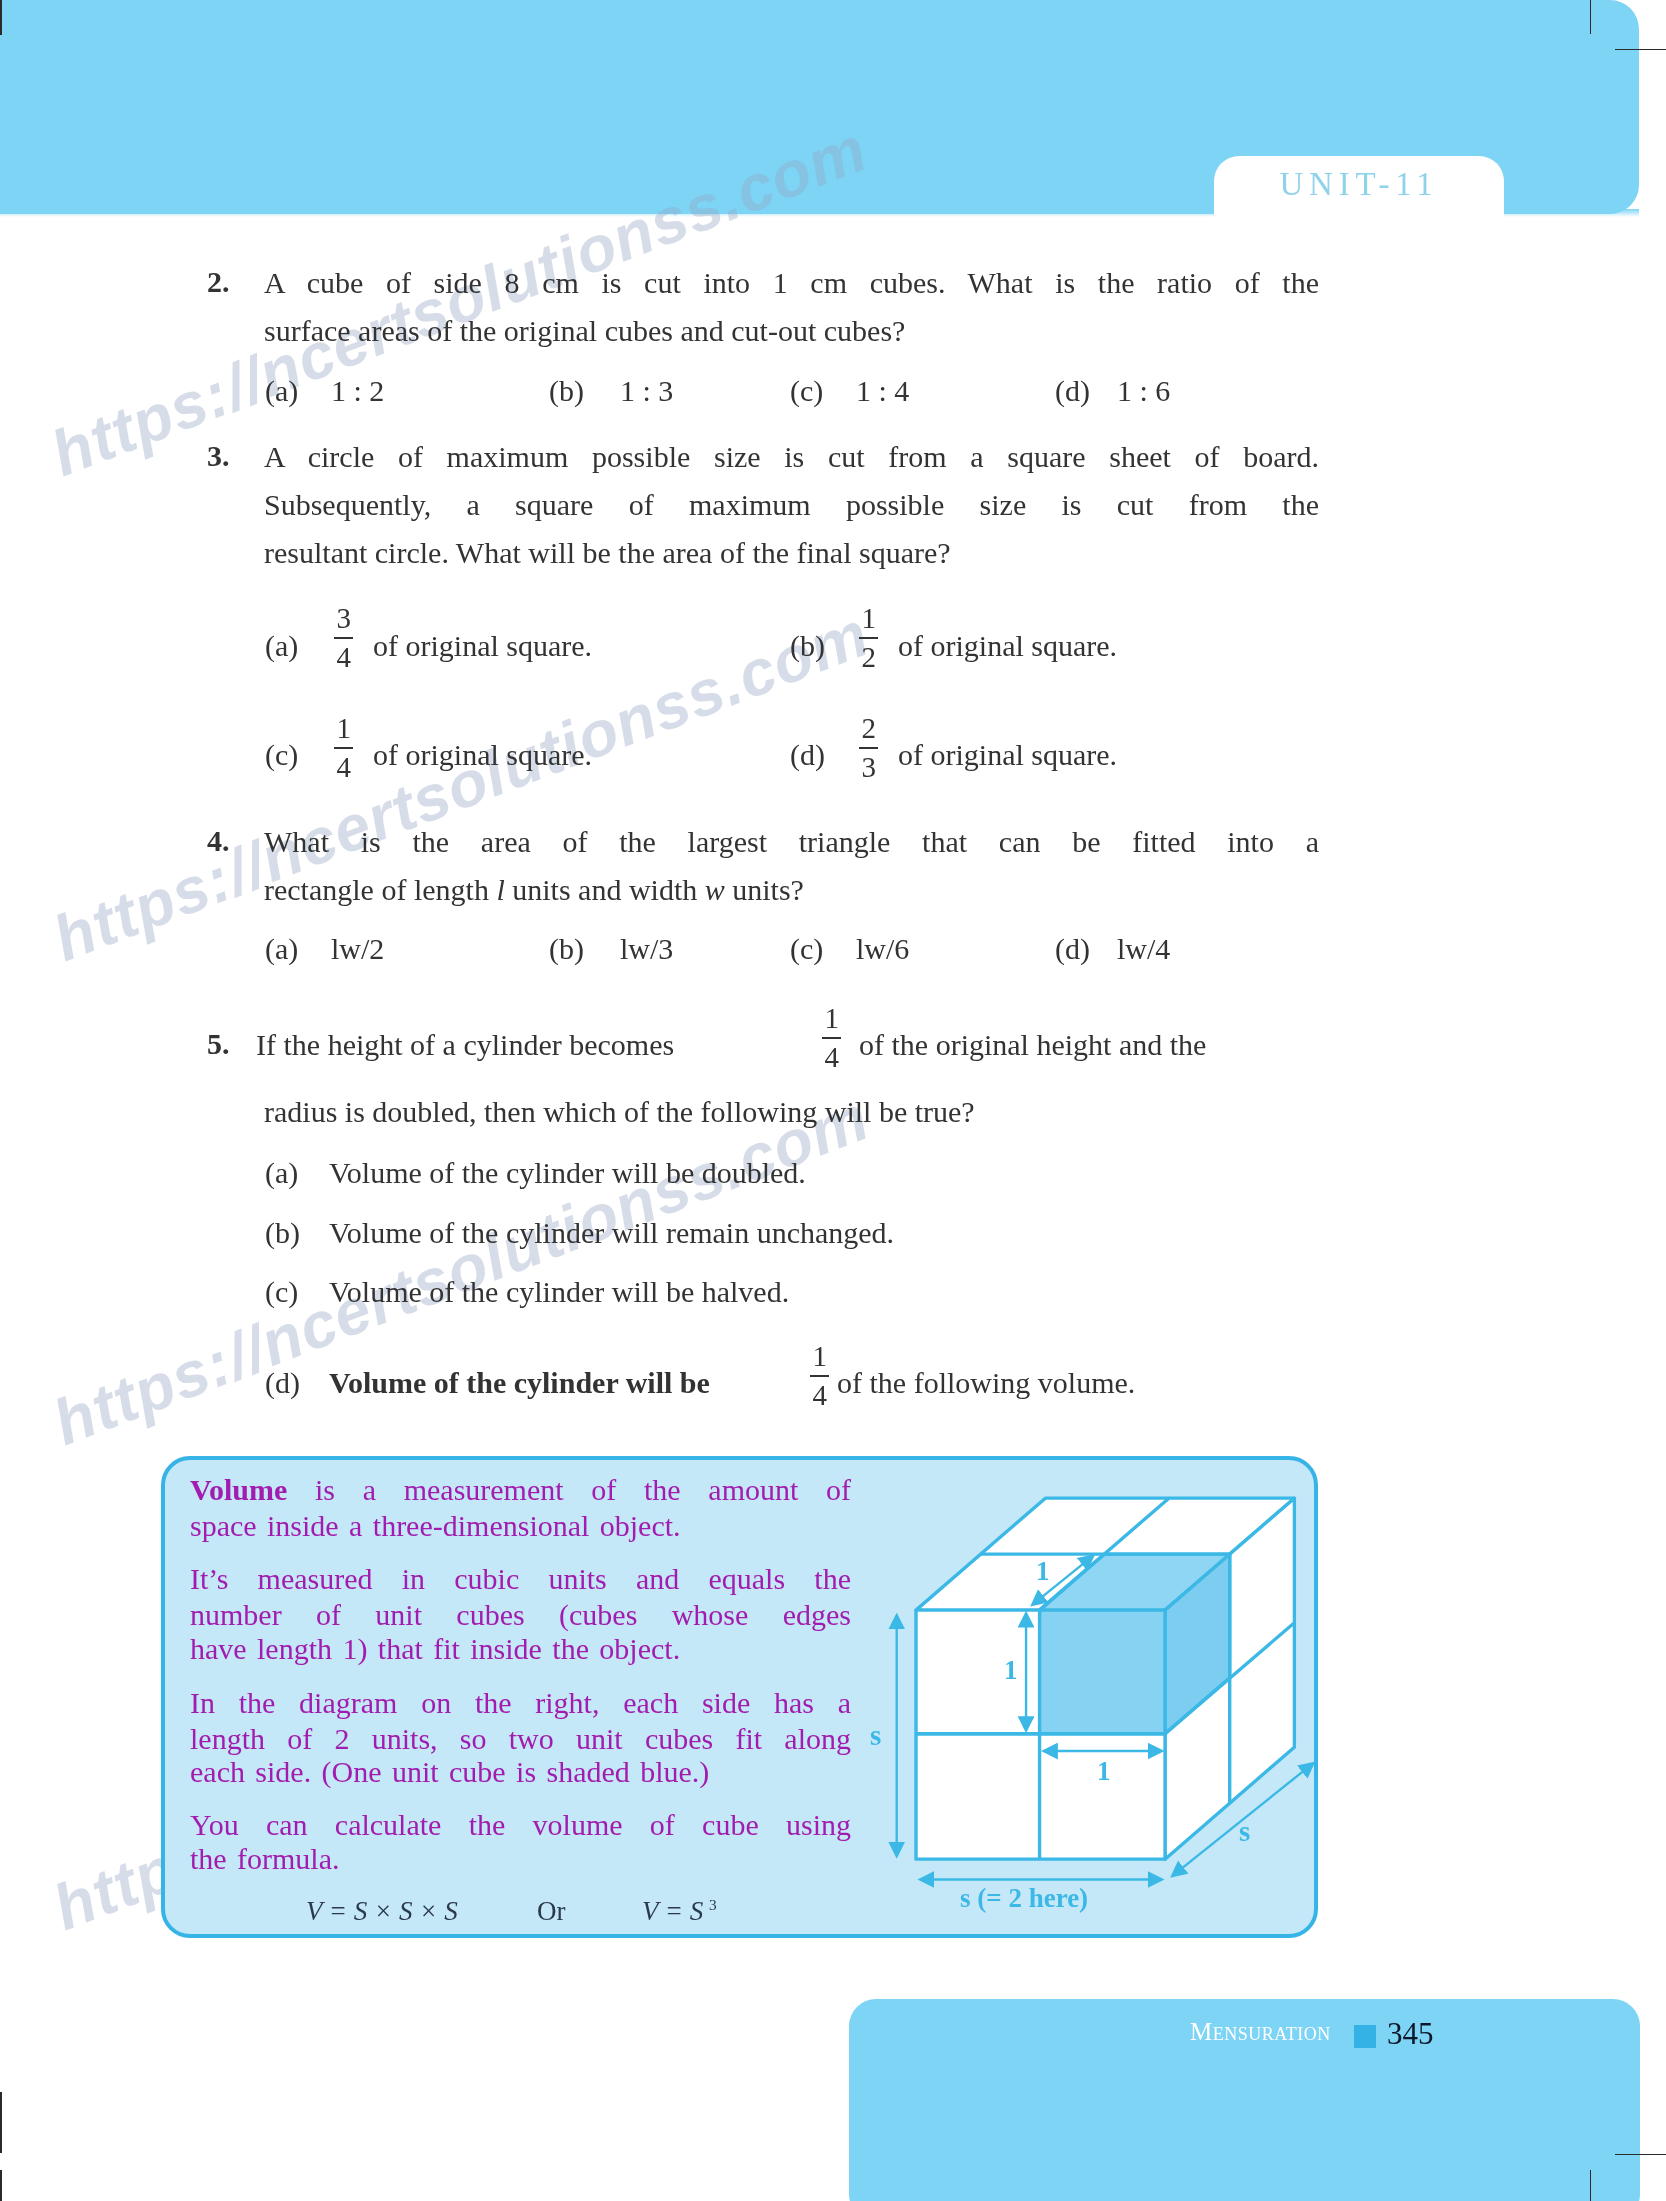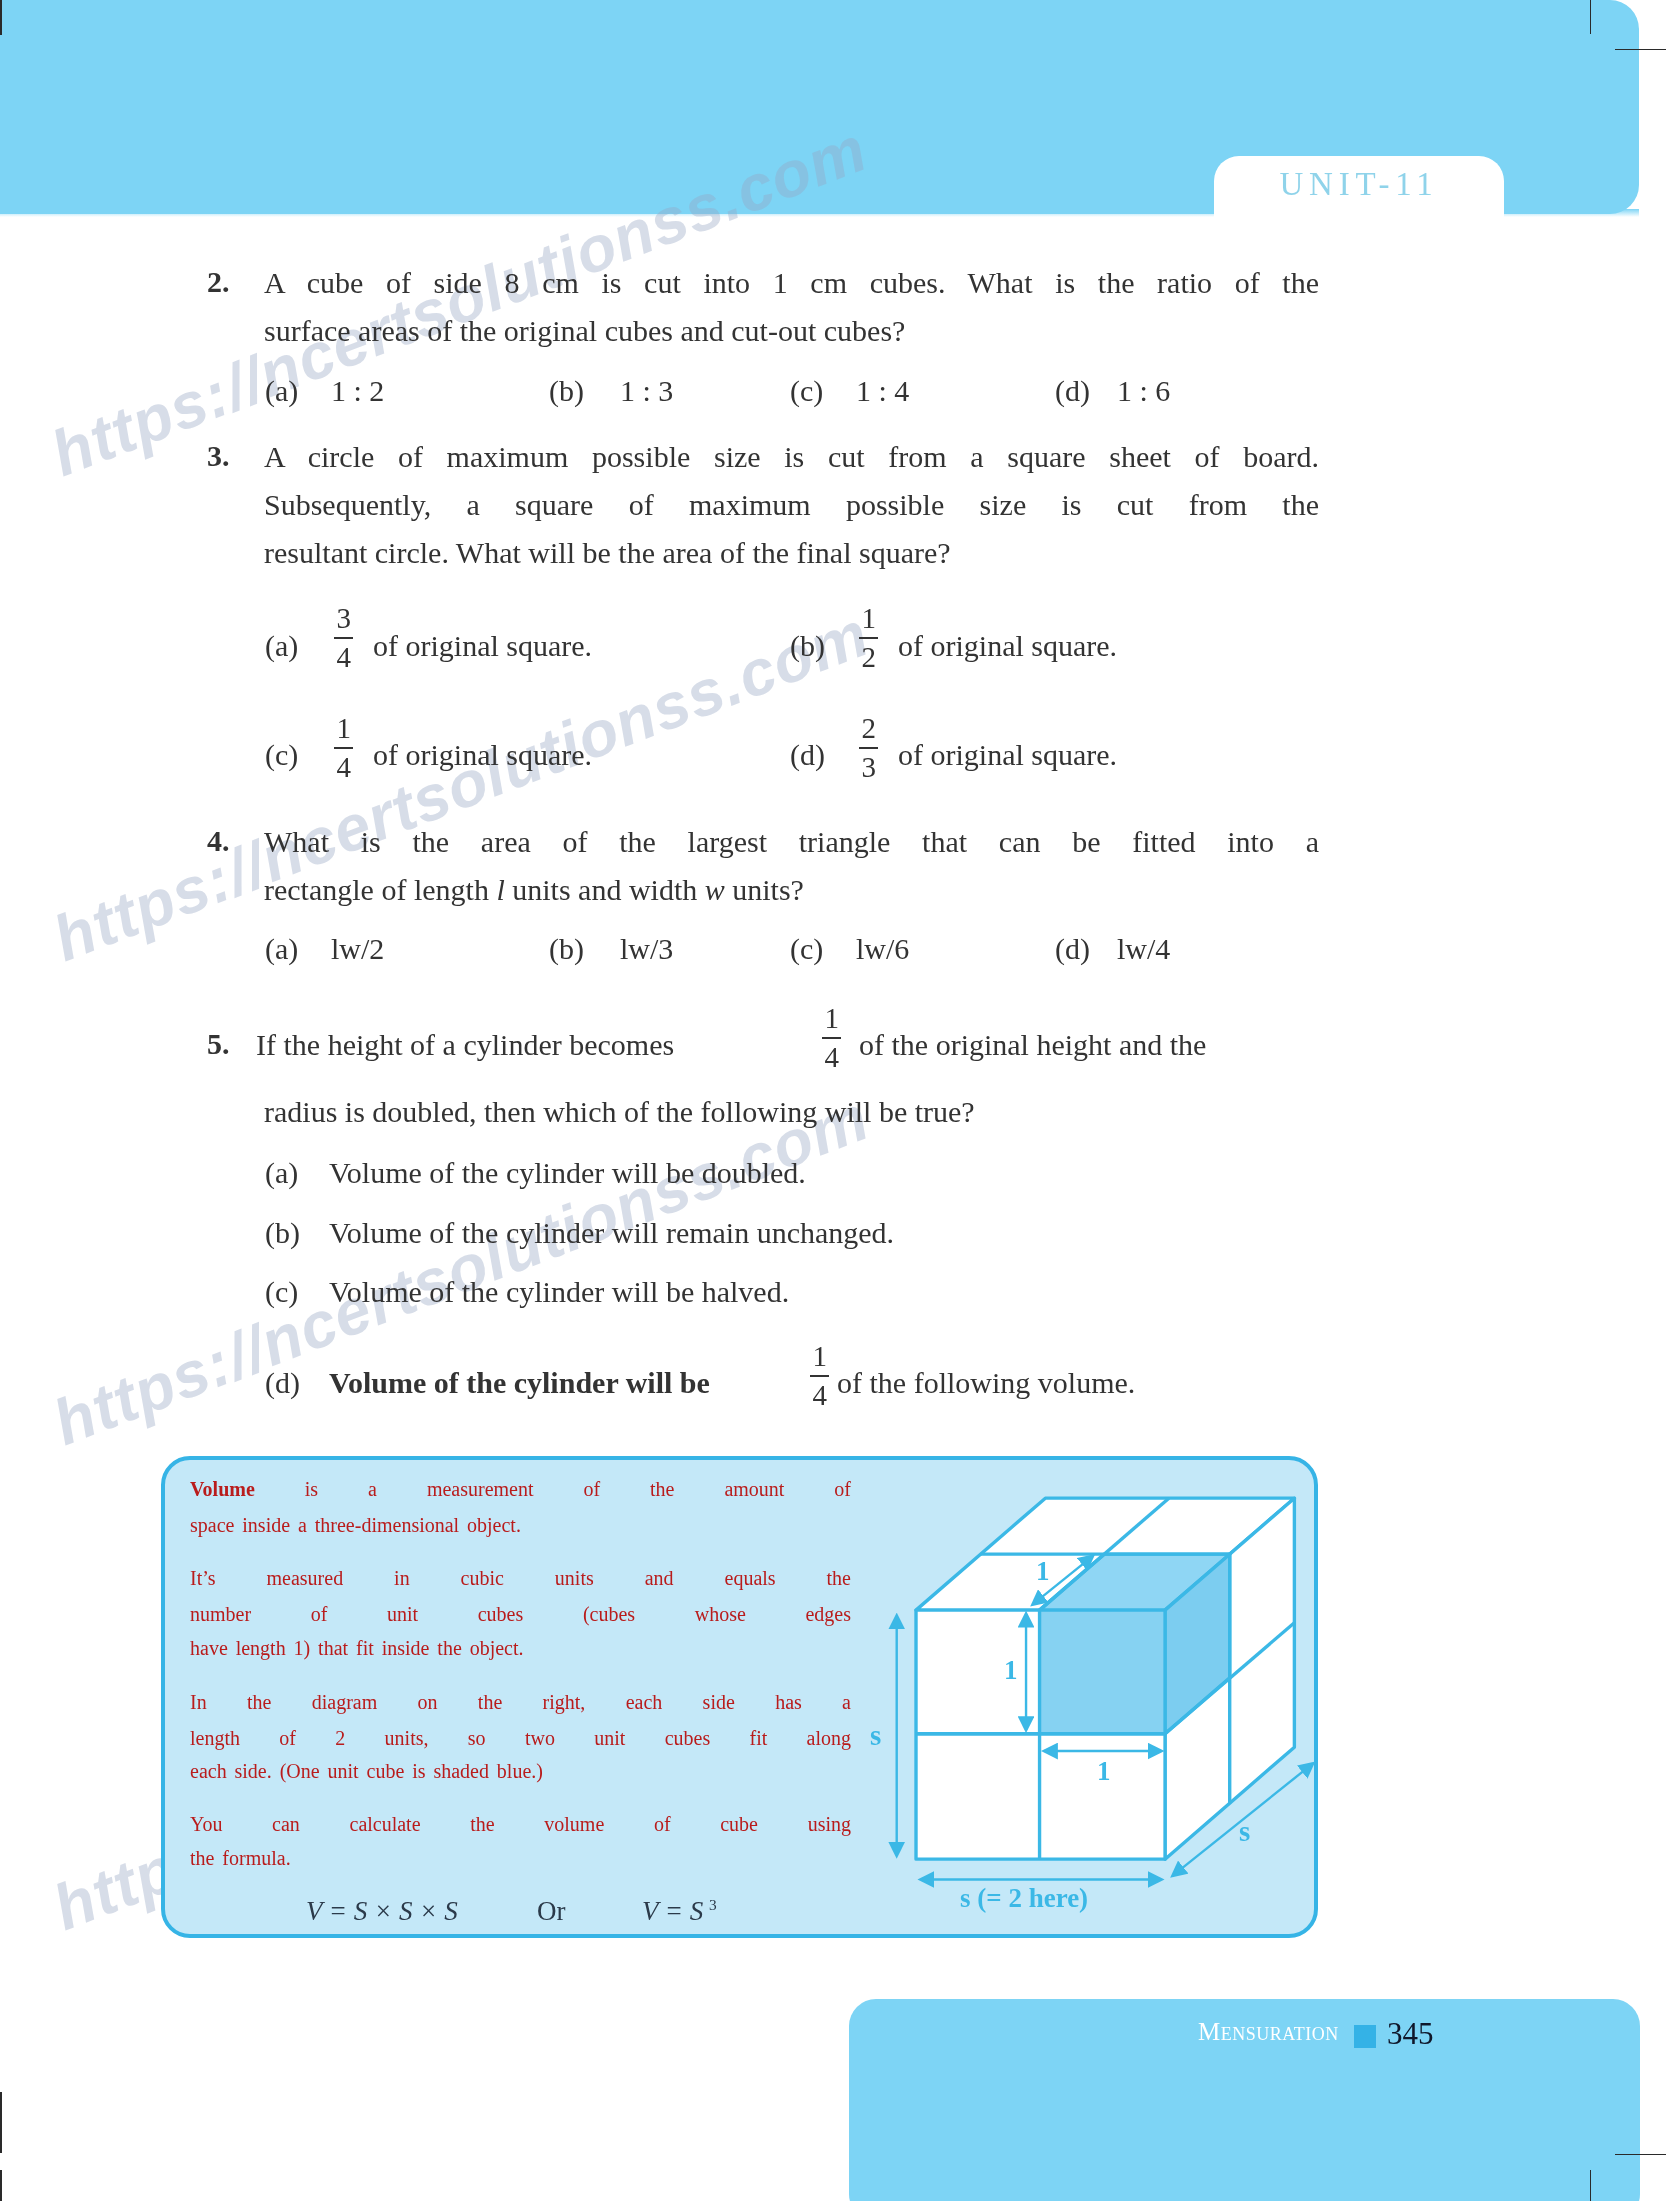--- a/index.html
+++ b/index.html
@@ -32,21 +32,20 @@
   .crop { position: absolute; background: #2a2a2a; }
   
   .foot-box {
     position: absolute; left: 849px; top: 1999px; width: 791px; height: 222px;
     background: #7dd4f5; border-radius: 27px;
   }
   .foot-title {
     position: absolute; left: 1190px; top: 2018px;
     font-size: 25px; color: #ffffff; font-variant: small-caps; letter-spacing: 0.5px;
     font-family: "Liberation Serif", serif;
-    margin-left: 8px;
   }
   .foot-square { position: absolute; left: 1354px; top: 2025px; width: 22px; height: 23px; background: #34b2e6; }
   .foot-page {
     position: absolute; left: 1387px; top: 2016px;
     font-size: 31px; color: #0f172a; font-family: Liberation Serif, serif;
   }
   
   .qnum { position: absolute; font-weight: bold; font-size: 30px; color: #333; }
   .line {
     position: absolute; font-size: 30px; line-height: 35px; white-space: nowrap;
@@ -68,22 +67,22 @@
     font-weight: bold; font-style: italic; font-size: 64px; color: rgba(150,165,195,0.38);
     transform-origin: left bottom; transform: rotate(-21deg); white-space: nowrap;
     letter-spacing: 1px; pointer-events: none;
   }
   
   .callout {
     position: absolute; left: 161px; top: 1456px; width: 1149px; height: 474px;
     background: #c4e8f8; border: 4.8px solid #36b4e6; border-radius: 29px;
   }
   .cl {
-    position: absolute; left: 190px; width: 661px; font-size: 20px; line-height: 33px;
-    color: #b91c1c; white-space: nowrap;
+    position: absolute; left: 190px; width: 661px; font-size: 30px; line-height: 33px;
+    color: #a21caf; white-space: nowrap;
   }
   .cl.just { white-space: normal; text-align: justify; text-align-last: justify; }
   .cl b { font-weight: bold; }
   .formula { position: absolute; font-size: 27px; color: #2b3a4a; white-space: nowrap; }
   .formula i { font-style: italic; }
 </style>
 </head>
 <body>
 
 <div class="top-band"></div>

